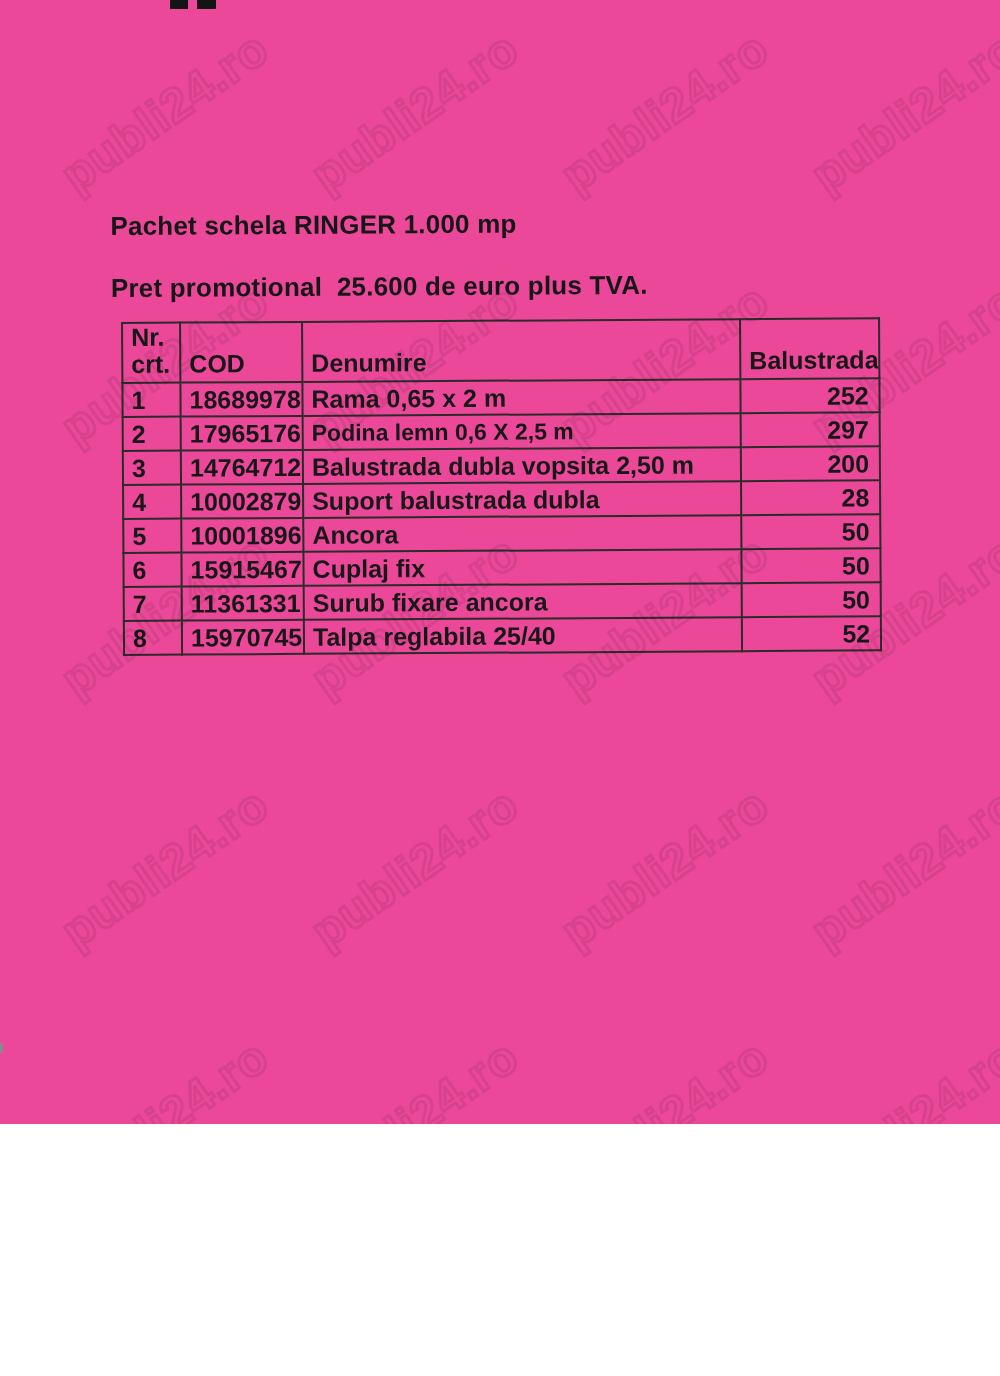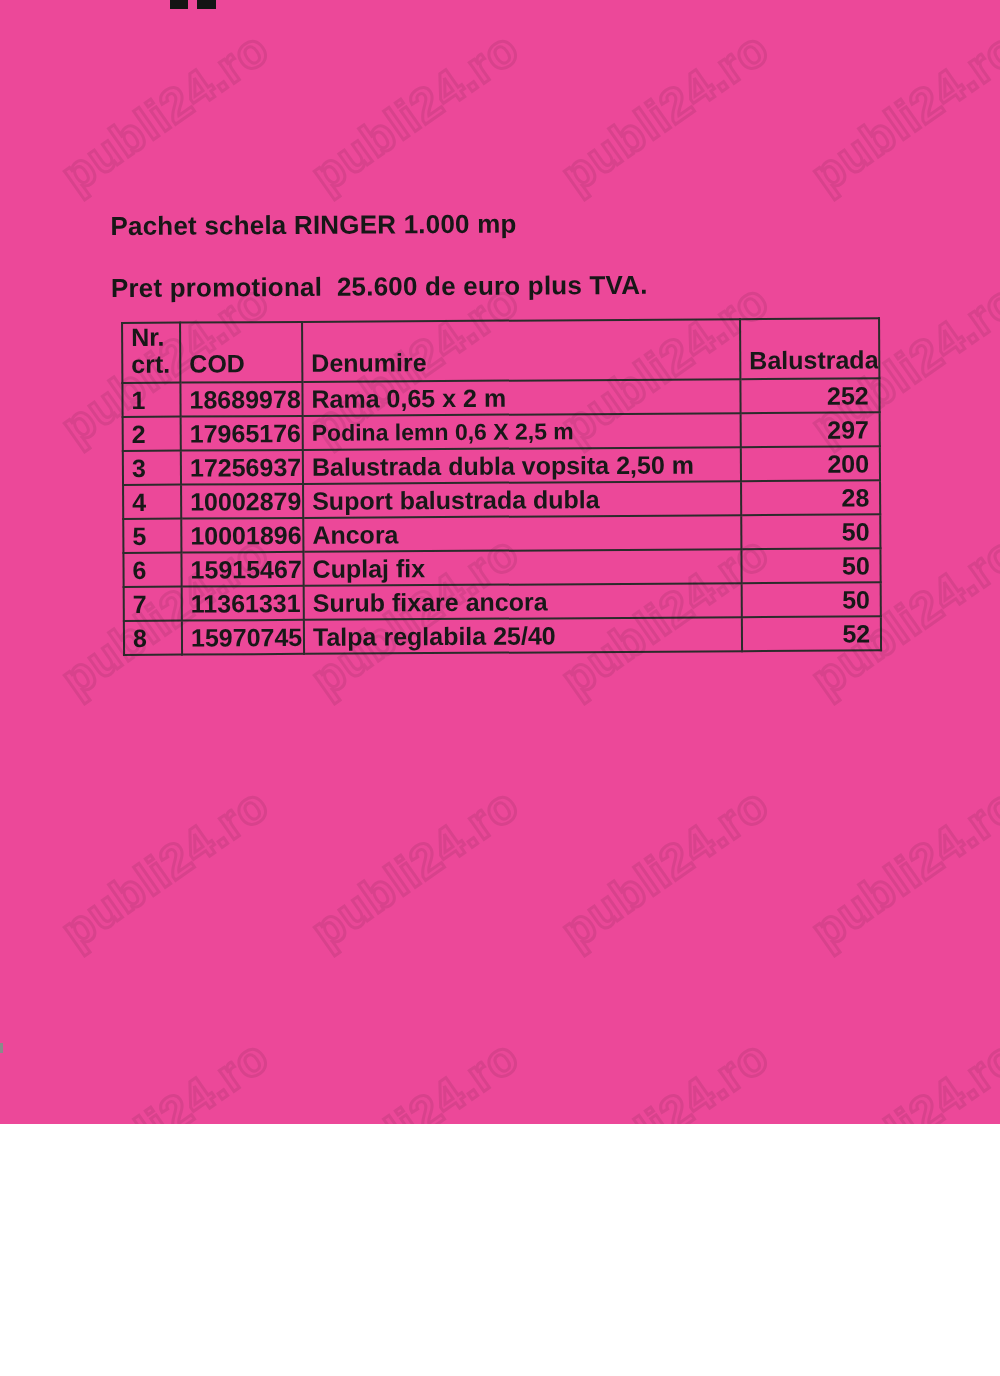--- a/index.html
+++ b/index.html
@@ -153,21 +153,21 @@
           <td class="cell-qty">252</td>
         </tr>
         <tr>
           <td class="cell-nr">2</td>
           <td class="cell-cod">17965176</td>
           <td class="cell-den">Podina lemn 0,6 X 2,5 m</td>
           <td class="cell-qty">297</td>
         </tr>
         <tr>
           <td class="cell-nr">3</td>
-          <td class="cell-cod">17256937</td>
+          <td class="cell-cod">14764712</td>
           <td class="cell-den">Balustrada dubla vopsita 2,50 m</td>
           <td class="cell-qty">200</td>
         </tr>
         <tr>
           <td class="cell-nr">4</td>
           <td class="cell-cod">10002879</td>
           <td class="cell-den">Suport balustrada dubla</td>
           <td class="cell-qty">28</td>
         </tr>
         <tr>

